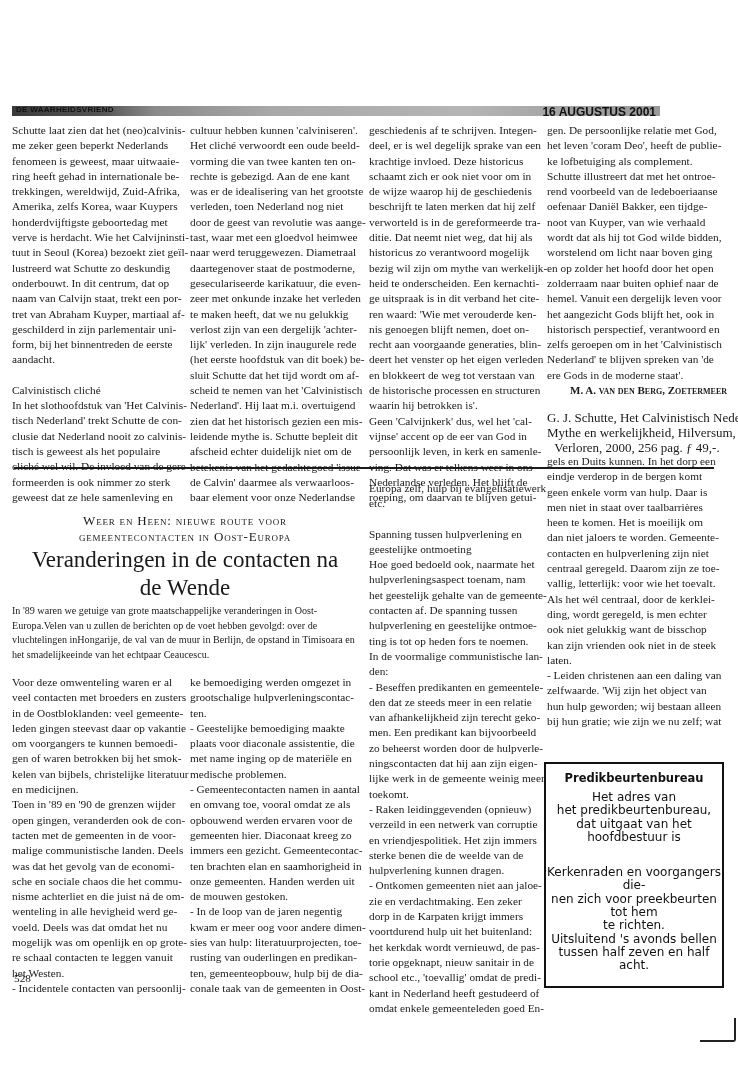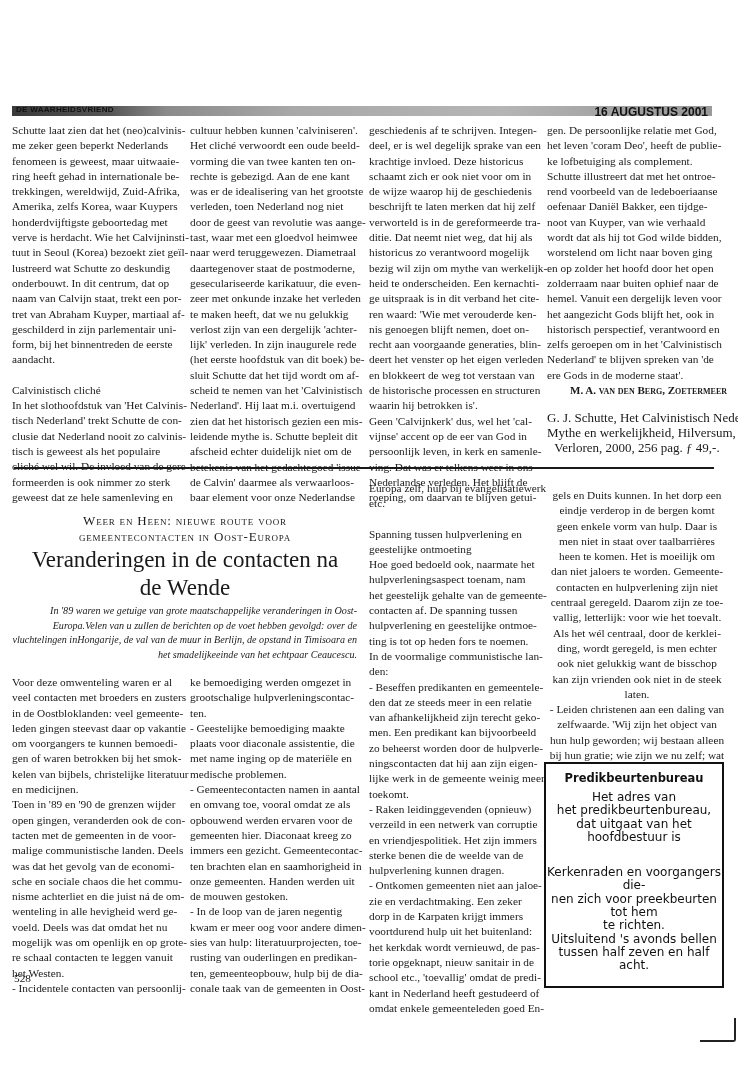--- a/index.html
+++ b/index.html
@@ -1,42 +1,42 @@
 <!DOCTYPE html>
 <html><head>
 <meta charset="utf-8">
 <style>
   html, body { margin:0; padding:0; background:#ffffff; }
   body { width:738px; height:1068px; position:relative; overflow:hidden;
          font-family:"Liberation Serif","DejaVu Serif",serif; color:#1a1a1a; }
   .page { position:absolute; inset:0; }
 
-  .header-bar { position:absolute; left:12px; top:106px; width:700px; height:10px;
+  .header-bar { position:absolute; left:12px; top:106px; width:648px; height:10px;
     background:linear-gradient(90deg,#3a3a3a 0%,#555 14%,#8a8a8a 22%,#a8a8a8 40%,#b5b5b5 70%,#a0a0a0 88%,#9a9a9a 100%); }
   .header-bar .pub { position:absolute; left:4px; top:-1px; font-family:"Liberation Sans",sans-serif;
     font-size:8px; font-weight:bold; color:#111; letter-spacing:0.3px; text-transform:uppercase; }
   .header-bar .date { position:absolute; right:4px; top:-1px; font-family:"Liberation Sans",sans-serif;
     font-size:12px; font-weight:bold; color:#111; text-transform:uppercase; }
 
   .col { position:absolute; font-size:11.3px; line-height:15.3px; }
   .col .line { display:block; white-space:nowrap; }
   .subhead { font-weight:normal; display:block; }
   .gap { display:block; height:15px; }
 
   .sig { font-weight:bold; text-align:right; font-variant:small-caps; font-size:11px; display:block; }
   .book-ref { font-size:13px; line-height:15px;text-align:center; }
 
   .divider { position:absolute; left:14px; top:467px; width:700px; height:2px; background:#1a1a1a; }
 
   .article2-kicker { position:absolute; left:40px; top:513px; width:290px; text-align:center;
     font-variant:small-caps; font-size:13px; letter-spacing:0.8px; line-height:16px; }
   .article2-title { position:absolute; left:30px; top:546px; width:310px; text-align:center;
     font-size:23px; line-height:28px; }
-  .article2-lead { position:absolute; left:12px; top:604px; width:345px; text-align:right;
-    font-style:italic; font-size:10.1px; line-height:14.6px; }
+  .article2-lead { position:absolute; left:12px; top:604px; width:345px; text-align:left;
+    font-size:10.1px; line-height:14.6px; }
 
   .infobox { position:absolute; left:544px; top:762px; width:176px; height:222px;
     border:2px solid #111; font-family:"DejaVu Sans","Liberation Sans",sans-serif; text-align:center; color:#111; }
   .infobox .ib-title { font-weight:bold; font-size:11.5px; margin-top:7px; }
   .infobox .ib-line { font-size:12px; line-height:13.3px; display:block; }
   .infobox .ib-bold { font-weight:bold; font-size:8.6px; line-height:13.3px; display:block; }
   .infobox .ib-gap { display:block; height:11px; }
 
   .page-number { position:absolute; left:14px; top:972px; font-size:11.3px; }
   .corner-mark { position:absolute; left:700px; top:1018px; width:34px; height:22px;
@@ -272,21 +272,21 @@
         <span class="line">dorp in de Karpaten krijgt immers</span>
         <span class="line">voortdurend hulp uit het buitenland:</span>
         <span class="line">het kerkdak wordt vernieuwd, de pas-</span>
         <span class="line">torie opgeknapt, nieuw sanitair in de</span>
         <span class="line">school etc., 'toevallig' omdat de predi-</span>
         <span class="line">kant in Nederland heeft gestudeerd of</span>
         <span class="line">omdat enkele gemeenteleden goed En-</span>
       </div>
   </div>
 
-  <div class="col" style="left:547px; top:488px; width:180px;text-align:center;">
+  <div class="col" style="left:547px; top:454px; width:180px;">
     <div>
         <span class="line">gels en Duits kunnen. In het dorp een</span>
         <span class="line">eindje verderop in de bergen komt</span>
         <span class="line">geen enkele vorm van hulp. Daar is</span>
         <span class="line">men niet in staat over taalbarrières</span>
         <span class="line">heen te komen. Het is moeilijk om</span>
         <span class="line">dan niet jaloers te worden. Gemeente-</span>
         <span class="line">contacten en hulpverlening zijn niet</span>
         <span class="line">centraal geregeld. Daarom zijn ze toe-</span>
         <span class="line">vallig, letterlijk: voor wie het toevalt.</span>

